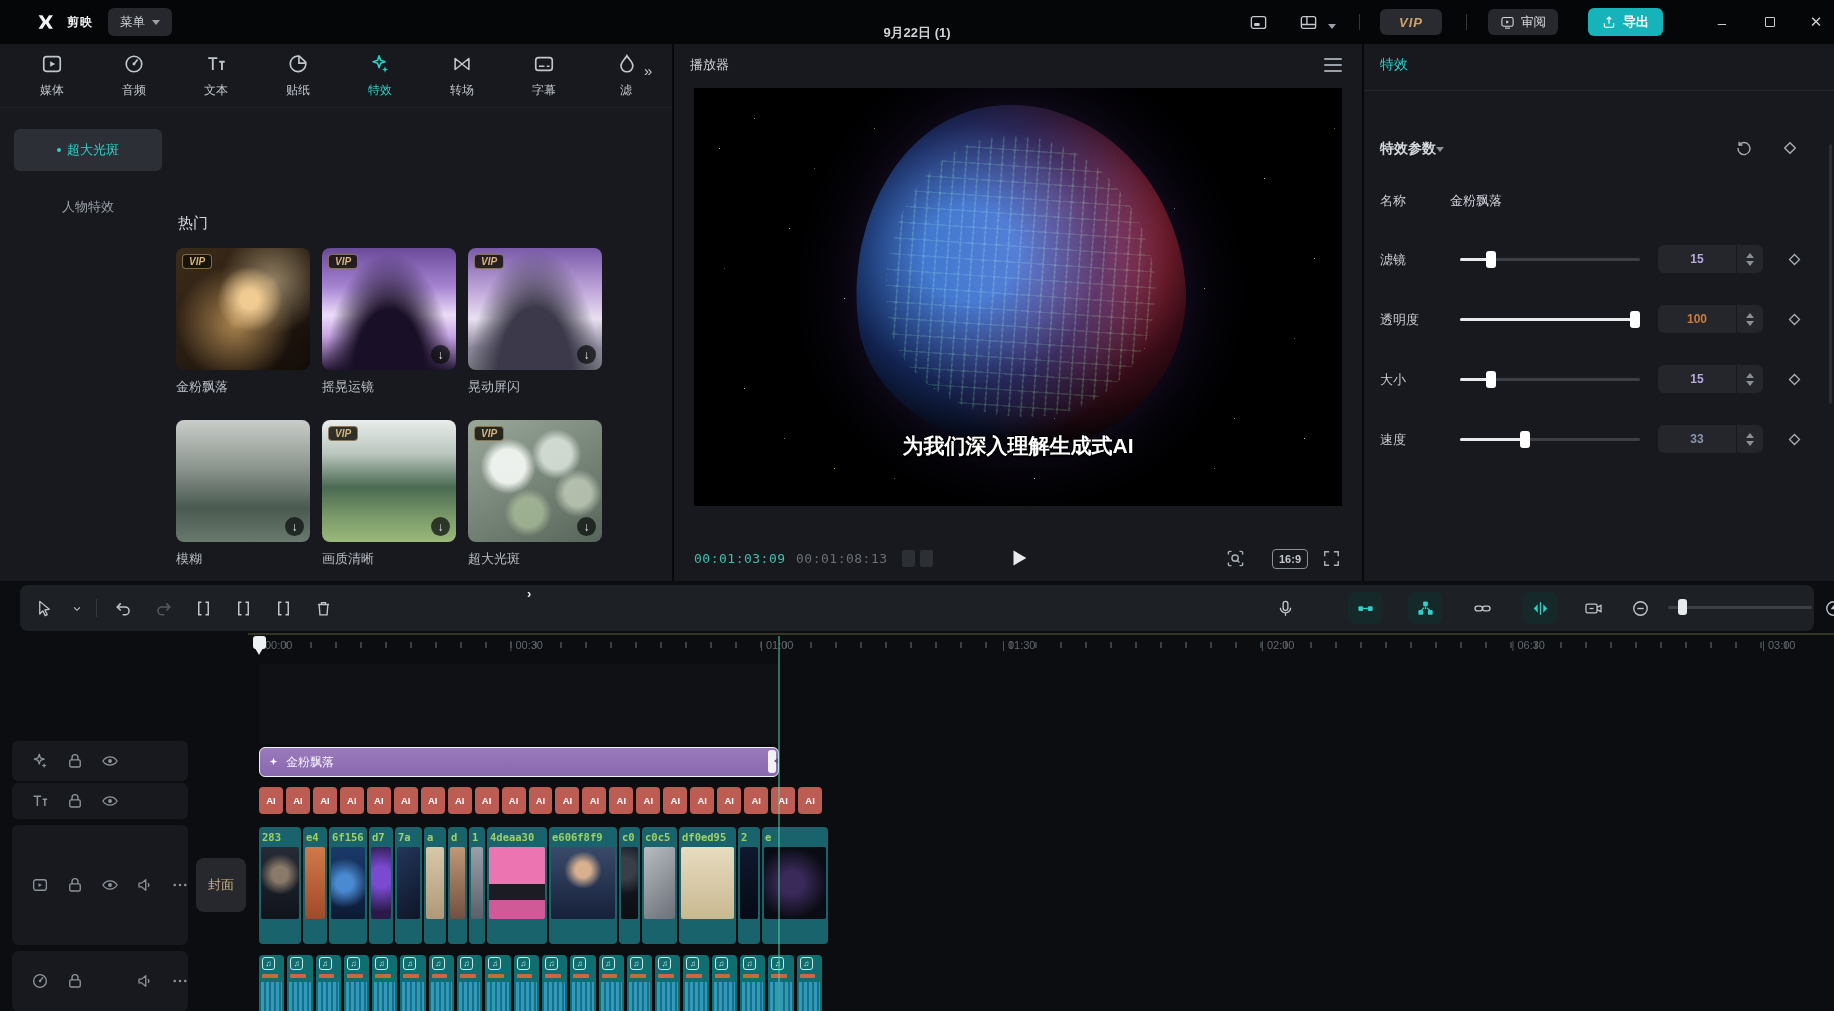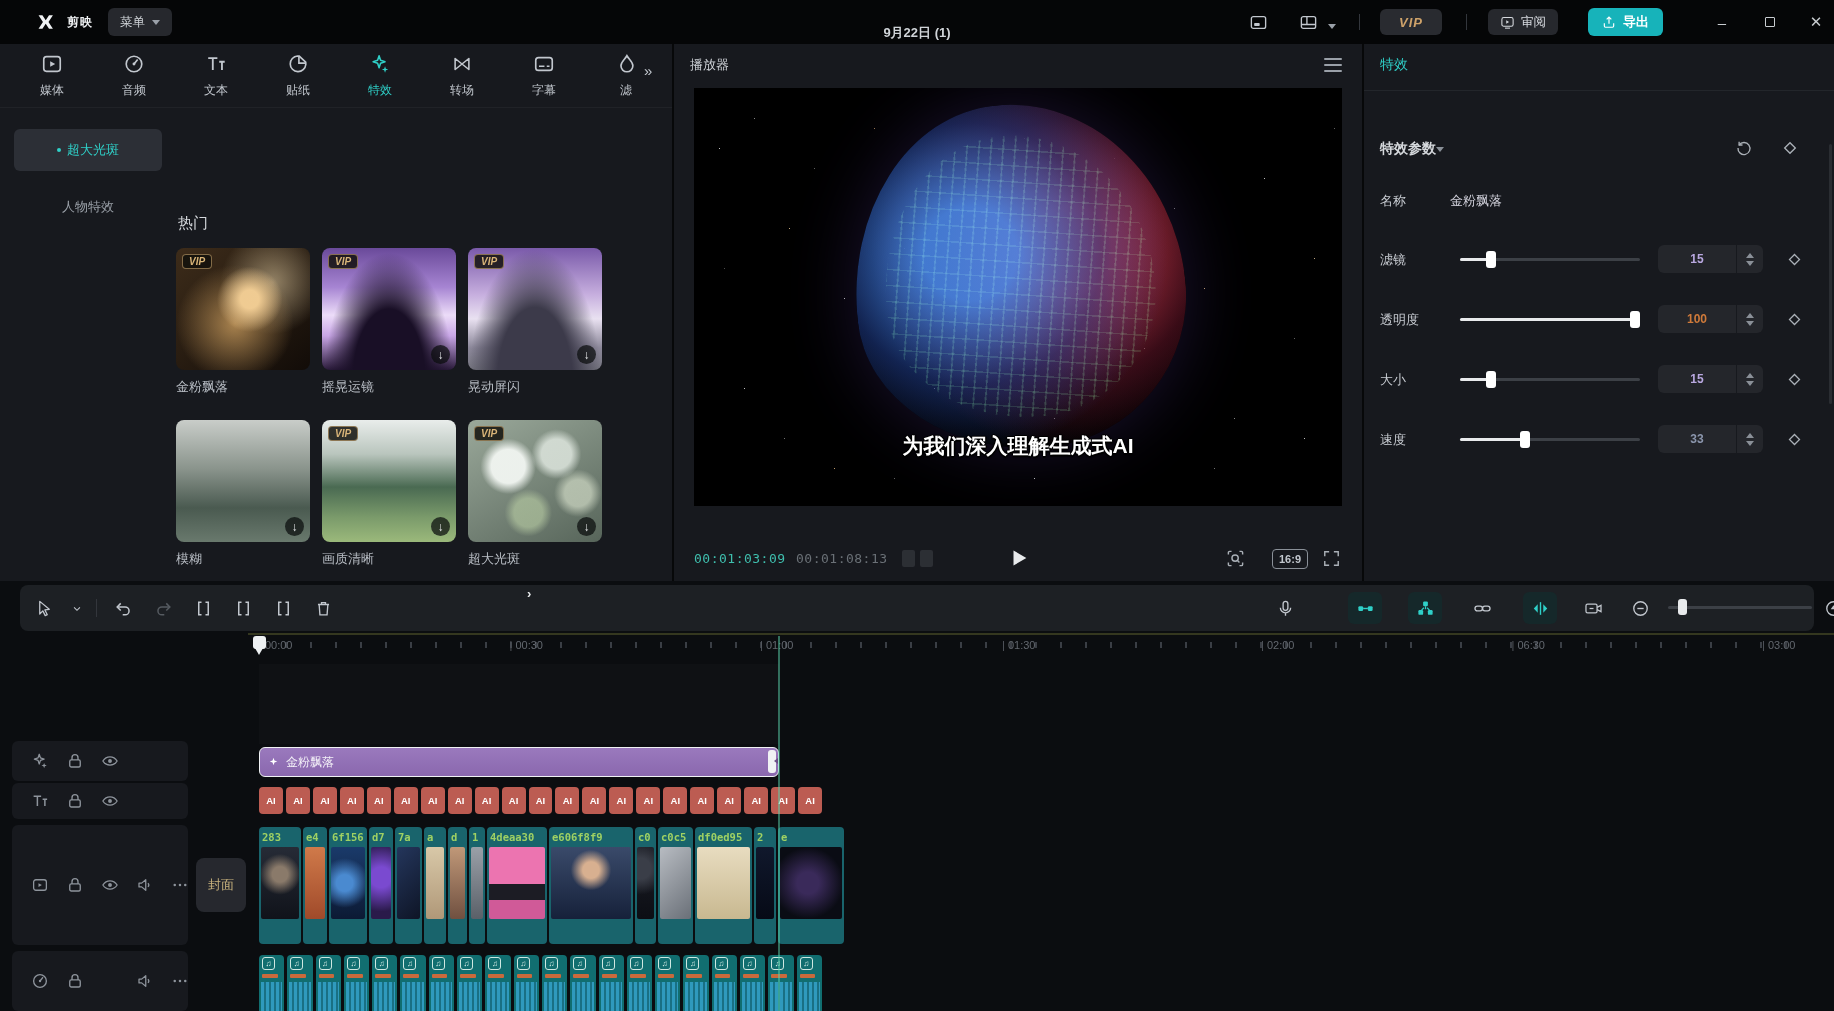--- a/index.html
+++ b/index.html
@@ -745,21 +745,21 @@
        <div class="vid-thumb t7"></div>
      </div>
         <div class="vid-clip" style="width:16px">
        <div class="vid-code">1</div>
        <div class="vid-thumb t8"></div>
      </div>
         <div class="vid-clip" style="width:60px">
        <div class="vid-code">4deaa30</div>
        <div class="vid-thumb t9"></div>
      </div>
-        <div class="vid-clip" style="width:84px">
+        <div class="vid-clip" style="width:68px">
        <div class="vid-code">e606f8f9</div>
        <div class="vid-thumb t10"></div>
      </div>
         <div class="vid-clip" style="width:21px">
        <div class="vid-code">c0</div>
        <div class="vid-thumb t11"></div>
      </div>
         <div class="vid-clip" style="width:35px">
        <div class="vid-code">c0c5</div>
        <div class="vid-thumb t12"></div>

